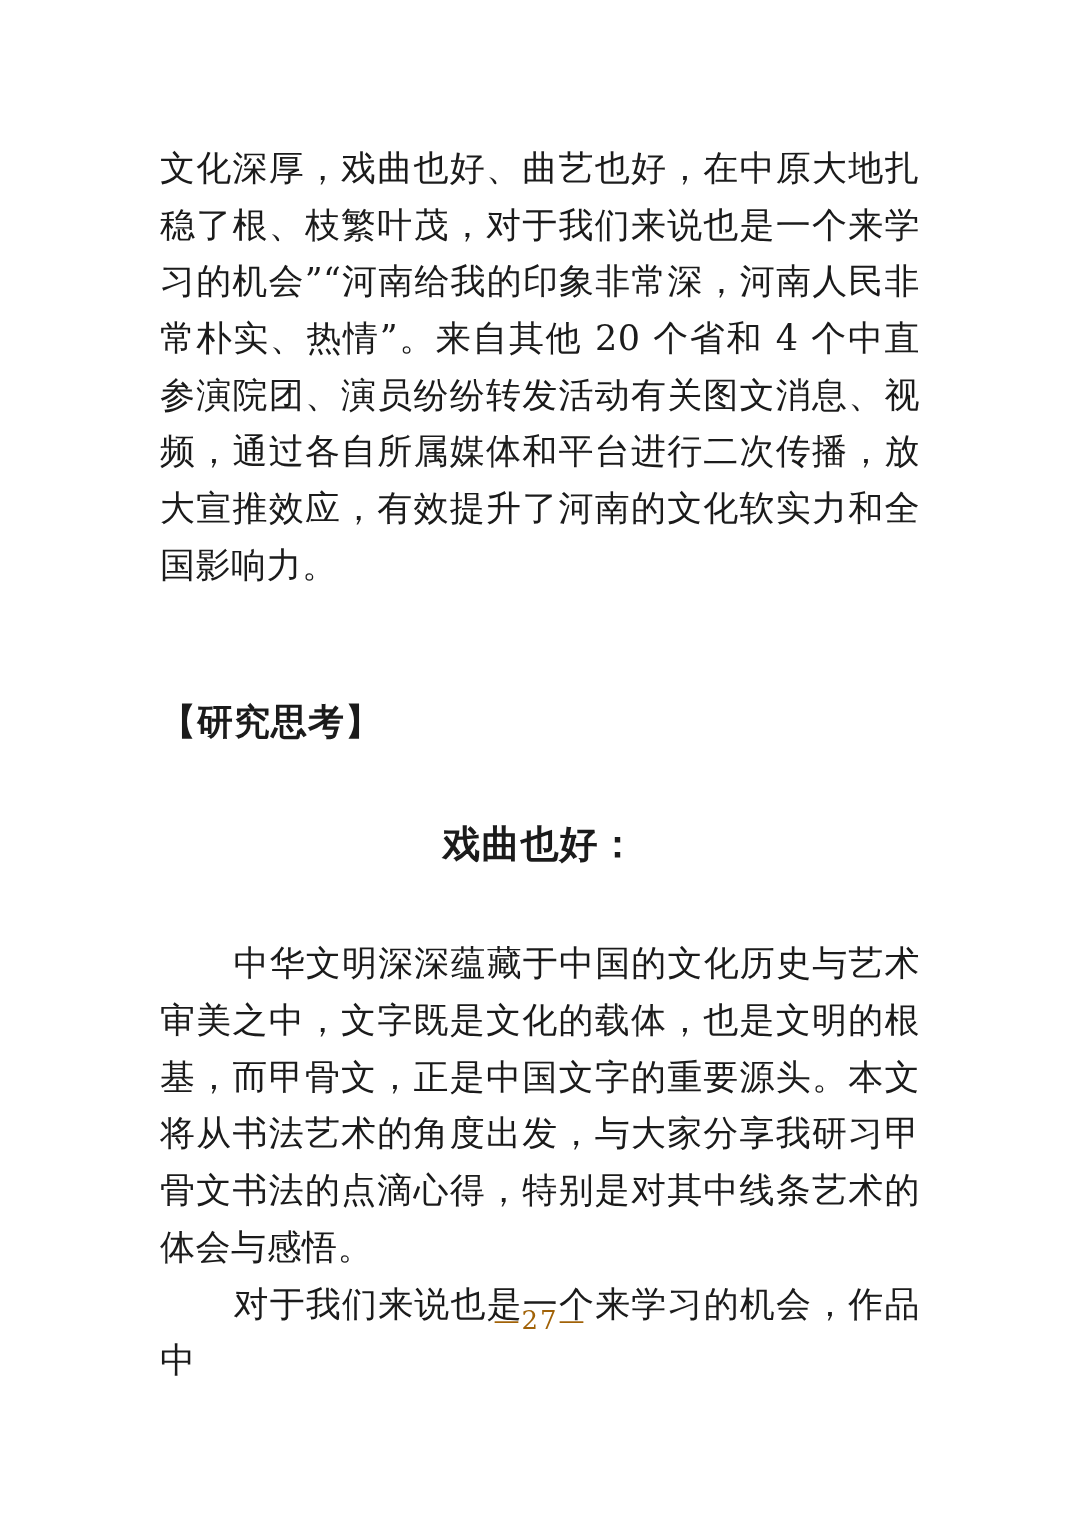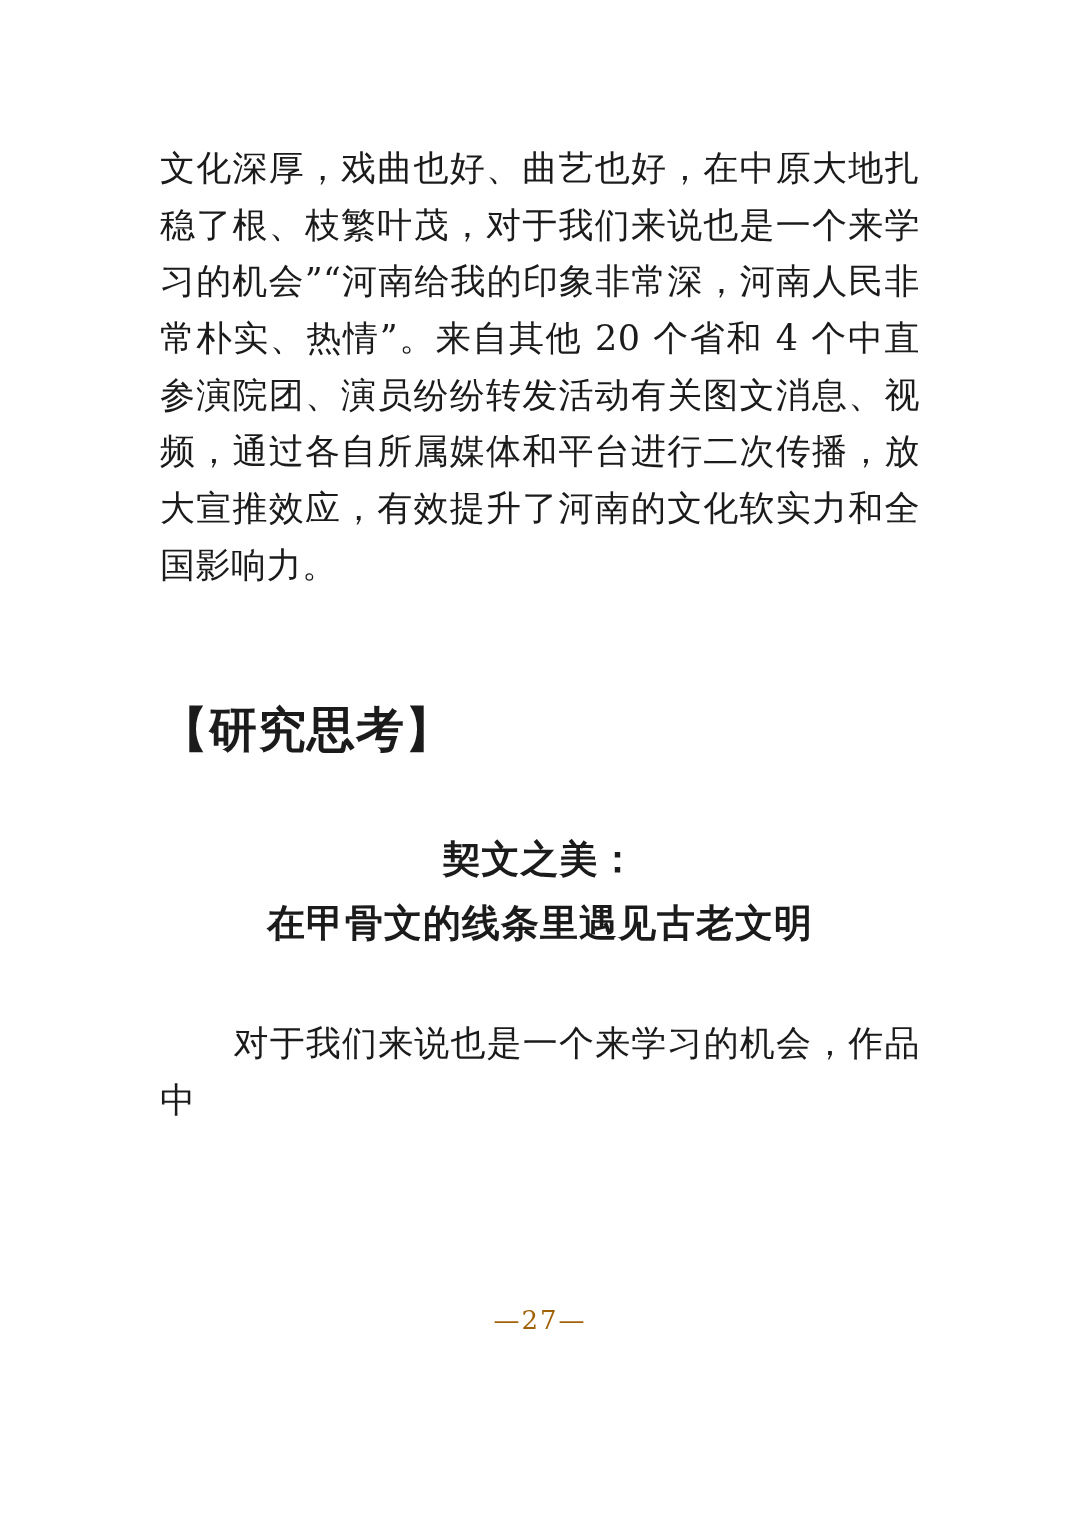--- a/index.html
+++ b/index.html
@@ -34,21 +34,21 @@
     text-indent: 2.1em;
   }
   .signature {
     font-size: 34px;
     line-height: 1.6;
     text-align: right;
     margin: 6px 0 0 0;
     letter-spacing: 0.5px;
   }
   .section-tag {
-    font-size: 48px;
+    font-size: 36px;
     font-weight: bold;
     letter-spacing: 1px;
     margin: 104px 0 0 0;
   }
   .article-title {
     text-align: center;
     font-weight: bold;
     font-size: 38px;
     line-height: 1.55;
     letter-spacing: 1px;
@@ -83,23 +83,23 @@
 <body>
 
 <div class="page">
 
   <p class="para">文化深厚，戏曲也好、曲艺也好，在中原大地扎稳了根、枝繁叶茂，对于我们来说也是一个来学习的机会”“河南给我的印象非常深，河南人民非常朴实、热情”。来自其他 20 个省和 4 个中直参演院团、演员纷纷转发活动有关图文消息、视频，通过各自所属媒体和平台进行二次传播，放大宣推效应，有效提升了河南的文化软实力和全国影响力。</p>
 
 
   <p class="section-tag">【研究思考】</p>
 
   <h1 class="article-title">
-    <span>契文之美：</span>
-    <span class="line2">在甲骨文的线条里遇见古老文明</span>
+    <span>戏曲也好：</span>
   </h1>
 
   <div class="body-block">
+    <p class="para para-indent">中华文明深深蕴藏于中国的文化历史与艺术审美之中，文字既是文化的载体，也是文明的根基，而甲骨文，正是中国文字的重要源头。本文将从书法艺术的角度出发，与大家分享我研习甲骨文书法的点滴心得，特别是对其中线条艺术的体会与感悟。</p>
     <p class="para para-indent">对于我们来说也是一个来学习的机会，作品中</p>
   </div>
 
   <div class="footer">—27—</div>
 
 </div>
 
 </body></html>

